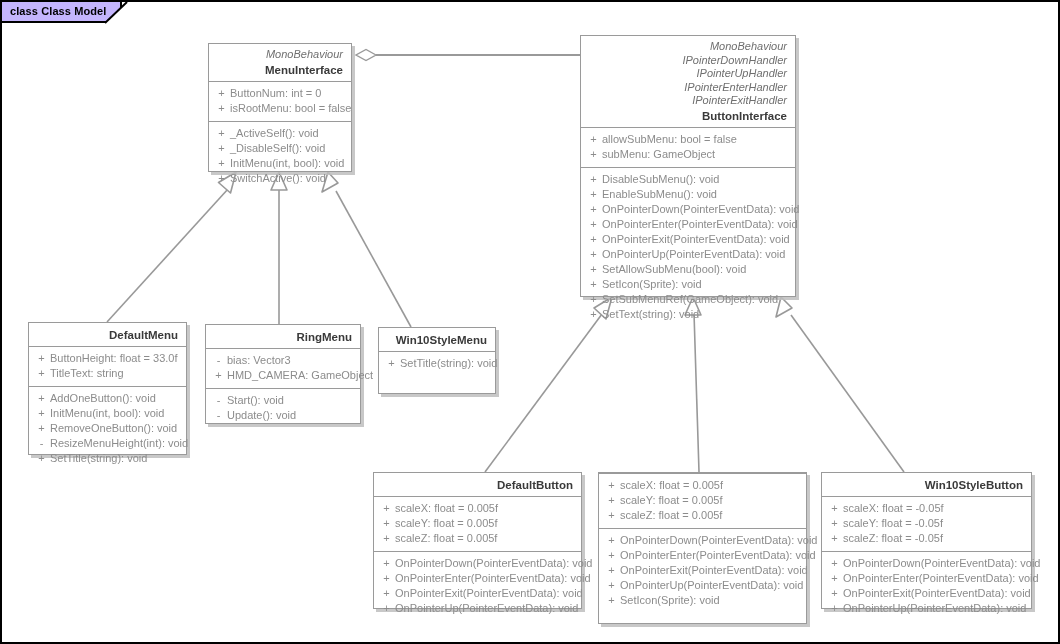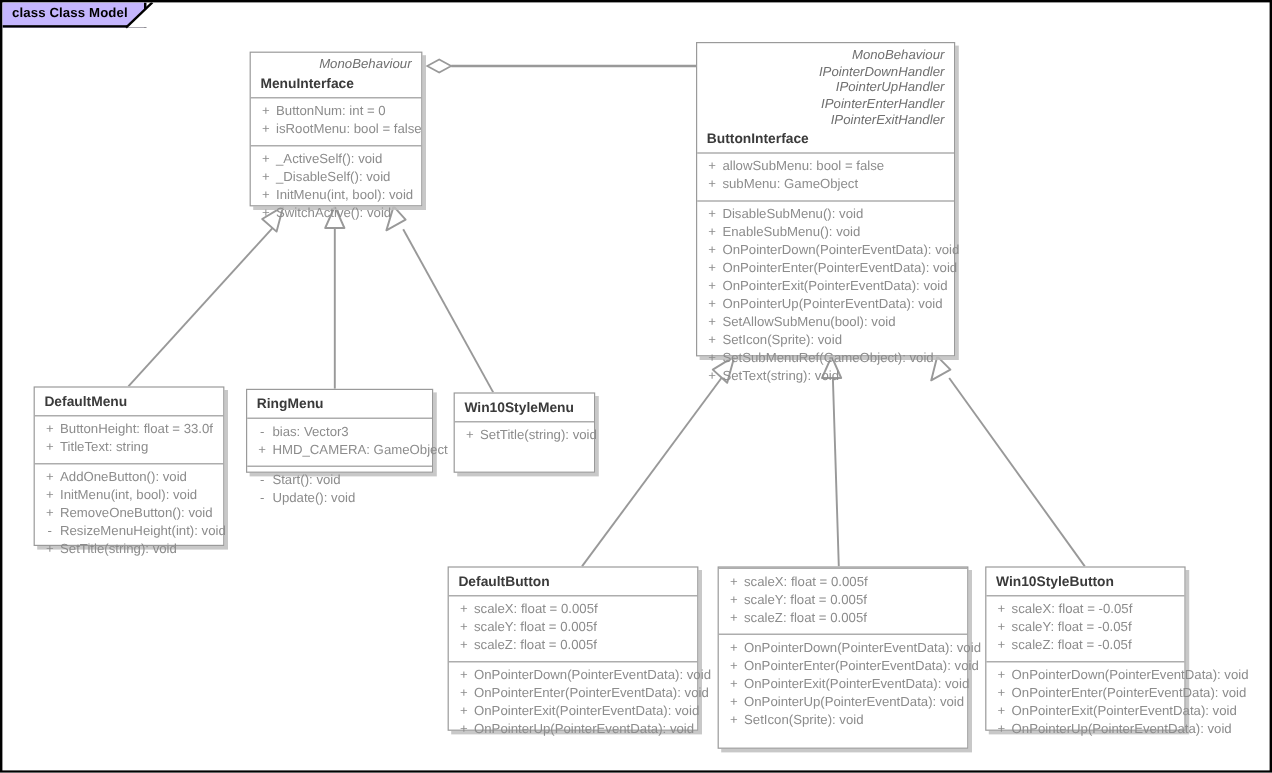--- a/index.html
+++ b/index.html
@@ -77,21 +77,21 @@
     line-height: 13.5px;
   }
   .uml-stereo {
     font-style: italic;
     font-size: 11px;
     color: #6f6f6f;
     white-space: nowrap;
     display: block;
   }
   .uml-name {
-    text-align: left;
+    text-align: right;
     font-size: 11.5px;
     font-weight: bold;
     color: #3a3a3a;
     white-space: nowrap;
     margin-top: 2px;
   }
   .uml-compartment {
     border-top: 1px solid #9a9a9a;
     padding: 4px 4px 5px 4px;
     box-sizing: border-box;
@@ -297,21 +297,21 @@
           <div class="uml-row">
             <span class="uml-vis">-</span>
             <span class="uml-text">ResizeMenuHeight(int): void</span>
           </div>
           <div class="uml-row">
             <span class="uml-vis">+</span>
             <span class="uml-text">SetTitle(string): void</span>
           </div>
         </div>
       </div>
-      <div class="uml-class" style="left: 203px; top: 322px; width: 156px; height: 70px;">
+      <div class="uml-class" style="left: 203px; top: 322px; width: 156px; height: 100px;">
         <div class="uml-header">
           <div class="uml-name">RingMenu</div>
         </div>
         <div class="uml-compartment">
           <div class="uml-row">
             <span class="uml-vis">-</span>
             <span class="uml-text">bias: Vector3</span>
           </div>
           <div class="uml-row">
             <span class="uml-vis">+</span>
@@ -408,21 +408,21 @@
           <div class="uml-row">
             <span class="uml-vis">+</span>
             <span class="uml-text">OnPointerUp(PointerEventData): void</span>
           </div>
           <div class="uml-row">
             <span class="uml-vis">+</span>
             <span class="uml-text">SetIcon(Sprite): void</span>
           </div>
         </div>
       </div>
-      <div class="uml-class" style="left: 819px; top: 470px; width: 167px; height: 137px;">
+      <div class="uml-class" style="left: 819px; top: 470px; width: 211px; height: 137px;">
         <div class="uml-header">
           <div class="uml-name">Win10StyleButton</div>
         </div>
         <div class="uml-compartment">
           <div class="uml-row">
             <span class="uml-vis">+</span>
             <span class="uml-text">scaleX: float = -0.05f</span>
           </div>
           <div class="uml-row">
             <span class="uml-vis">+</span>

